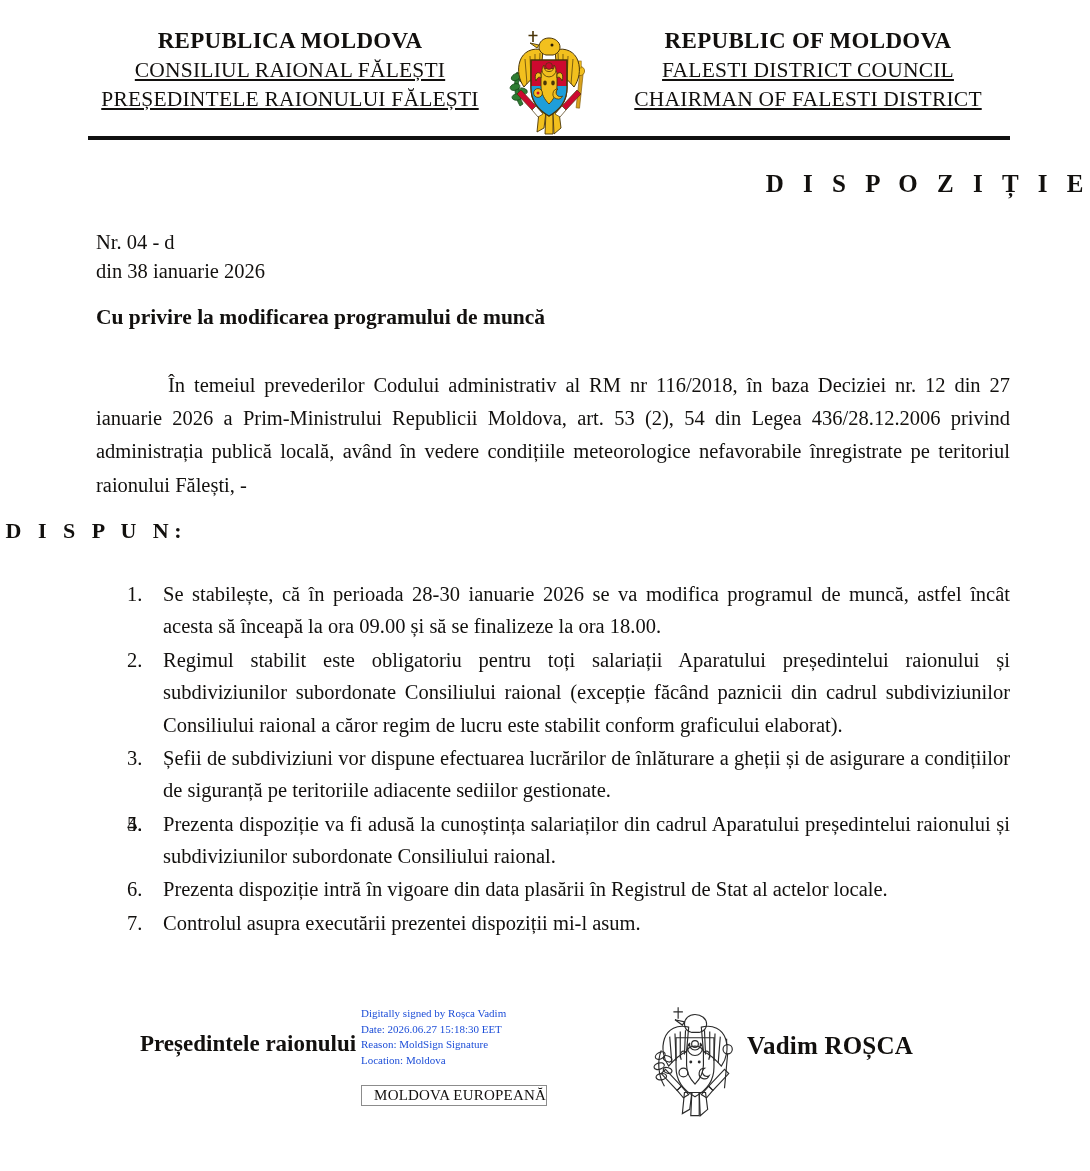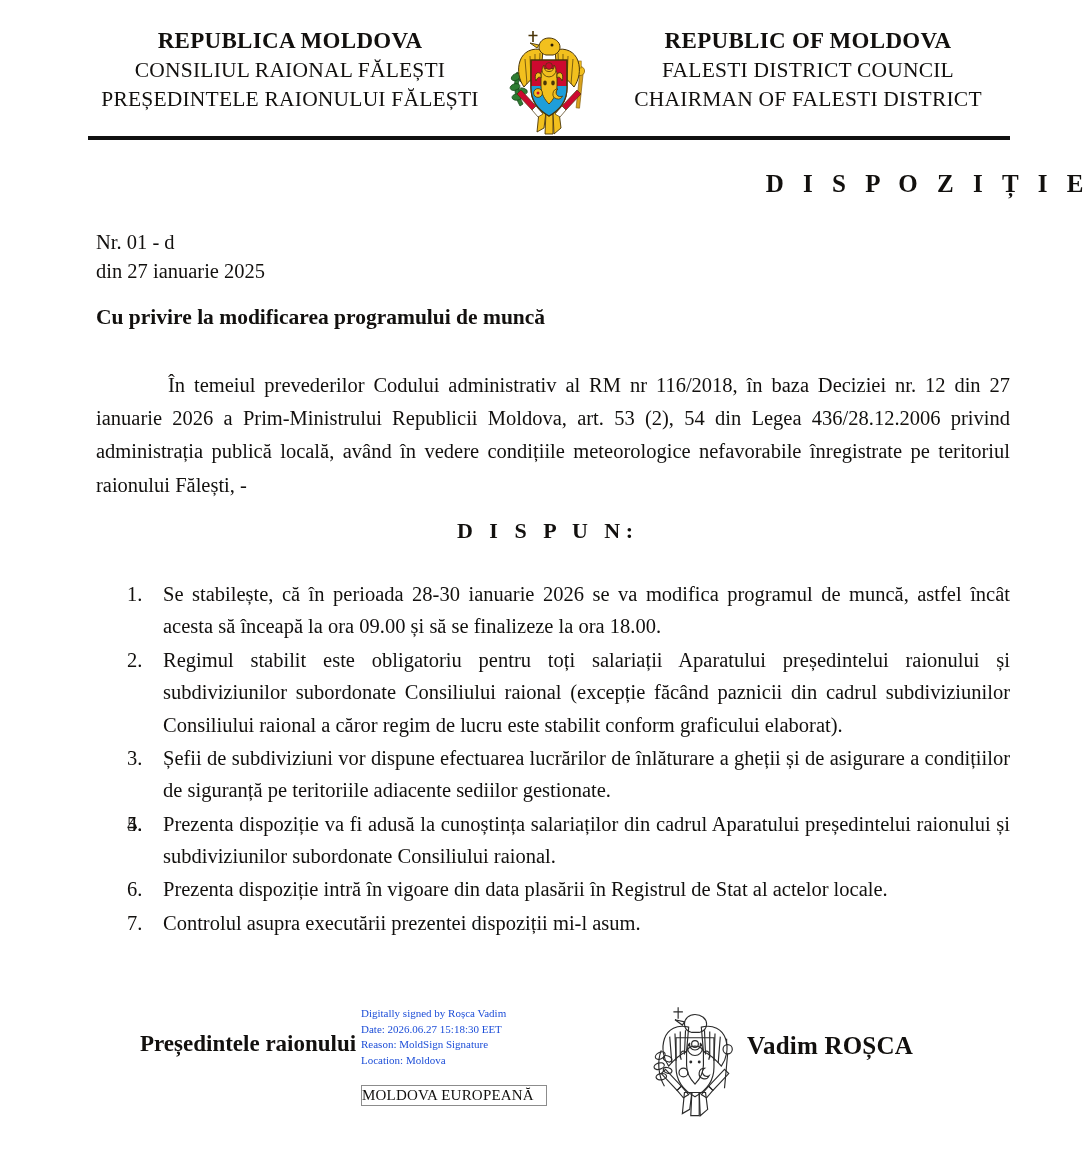--- a/index.html
+++ b/index.html
@@ -40,20 +40,21 @@
   }
   .header-line-1 {
     font-size: 23px;
     font-weight: bold;
     letter-spacing: 0.3px;
   }
   .header-line-2, .header-line-3 {
     font-size: 21.5px;
     font-weight: normal;
     letter-spacing: 0.2px;
+    text-decoration: underline;
   }
   .emblem-wrap {
     width: 96px;
     display: flex;
     justify-content: center;
     padding-top: 2px;
   }
   .rule {
     position: absolute;
     left: 88px;
@@ -102,21 +103,20 @@
     line-height: 1.62;
     text-align: justify;
     text-indent: 72px;
   }
 
   .dispun {
     position: absolute;
     left: 0;
     top: 518px;
     width: 1090px;
-    text-align: center;
     font-size: 22px;
     font-weight: bold;
     letter-spacing: 5.5px;
     text-indent: 5.5px;
   }
 
   
   .orders {
     position: absolute;
     left: 96px;
@@ -165,21 +165,21 @@
   .sig-box {
     position: absolute;
     left: 361px;
     top: 1085px;
     width: 186px;
     height: 21px;
     border: 1px solid #8c8c8c;
     box-sizing: border-box;
     font-size: 15px;
     line-height: 19px;
-    text-align: left;
+    text-align: right;
     letter-spacing: 0.2px;
   }
 
   .sig-seal {
     position: absolute;
     left: 643px;
     top: 1004px;
     width: 104px;
     height: 118px;
   }
@@ -285,22 +285,22 @@
       <div class="header-line-3">CHAIRMAN OF FALESTI DISTRICT</div>
     </div>
 
   </div>
   <div class="rule"></div>
 </div>
 
 <div class="doc-title">D I S P O Z I Ț I E</div>
 
 <div class="numblock">
-  <div>Nr. 01 - d</div>
-  <div>din 27 ianuarie 2025</div>
+  <div>Nr. 04 - d</div>
+  <div>din 38 ianuarie 2026</div>
 </div>
 
 <div class="subject">Cu privire la modificarea programului de muncă</div>
 
 <div class="preamble">În temeiul prevederilor Codului administrativ al RM nr 116/2018, în baza Deciziei nr. 12 din 27 ianuarie 2026 a Prim-Ministrului Republicii Moldova,  art. 53 (2), 54 din Legea 436/28.12.2006 privind administrația publică locală, având în vedere condițiile meteorologice nefavorabile înregistrate pe teritoriul raionului Fălești, -</div>
 
 <div class="dispun">D I S P U N:</div>
 
 <ol class="orders" id="orders-list">
     <li><span class="num">1.</span><span>Se stabilește, că în perioada 28-30 ianuarie 2026 se va modifica programul de muncă, astfel încât acesta să înceapă la ora 09.00 și să se finalizeze la ora 18.00.</span></li>

